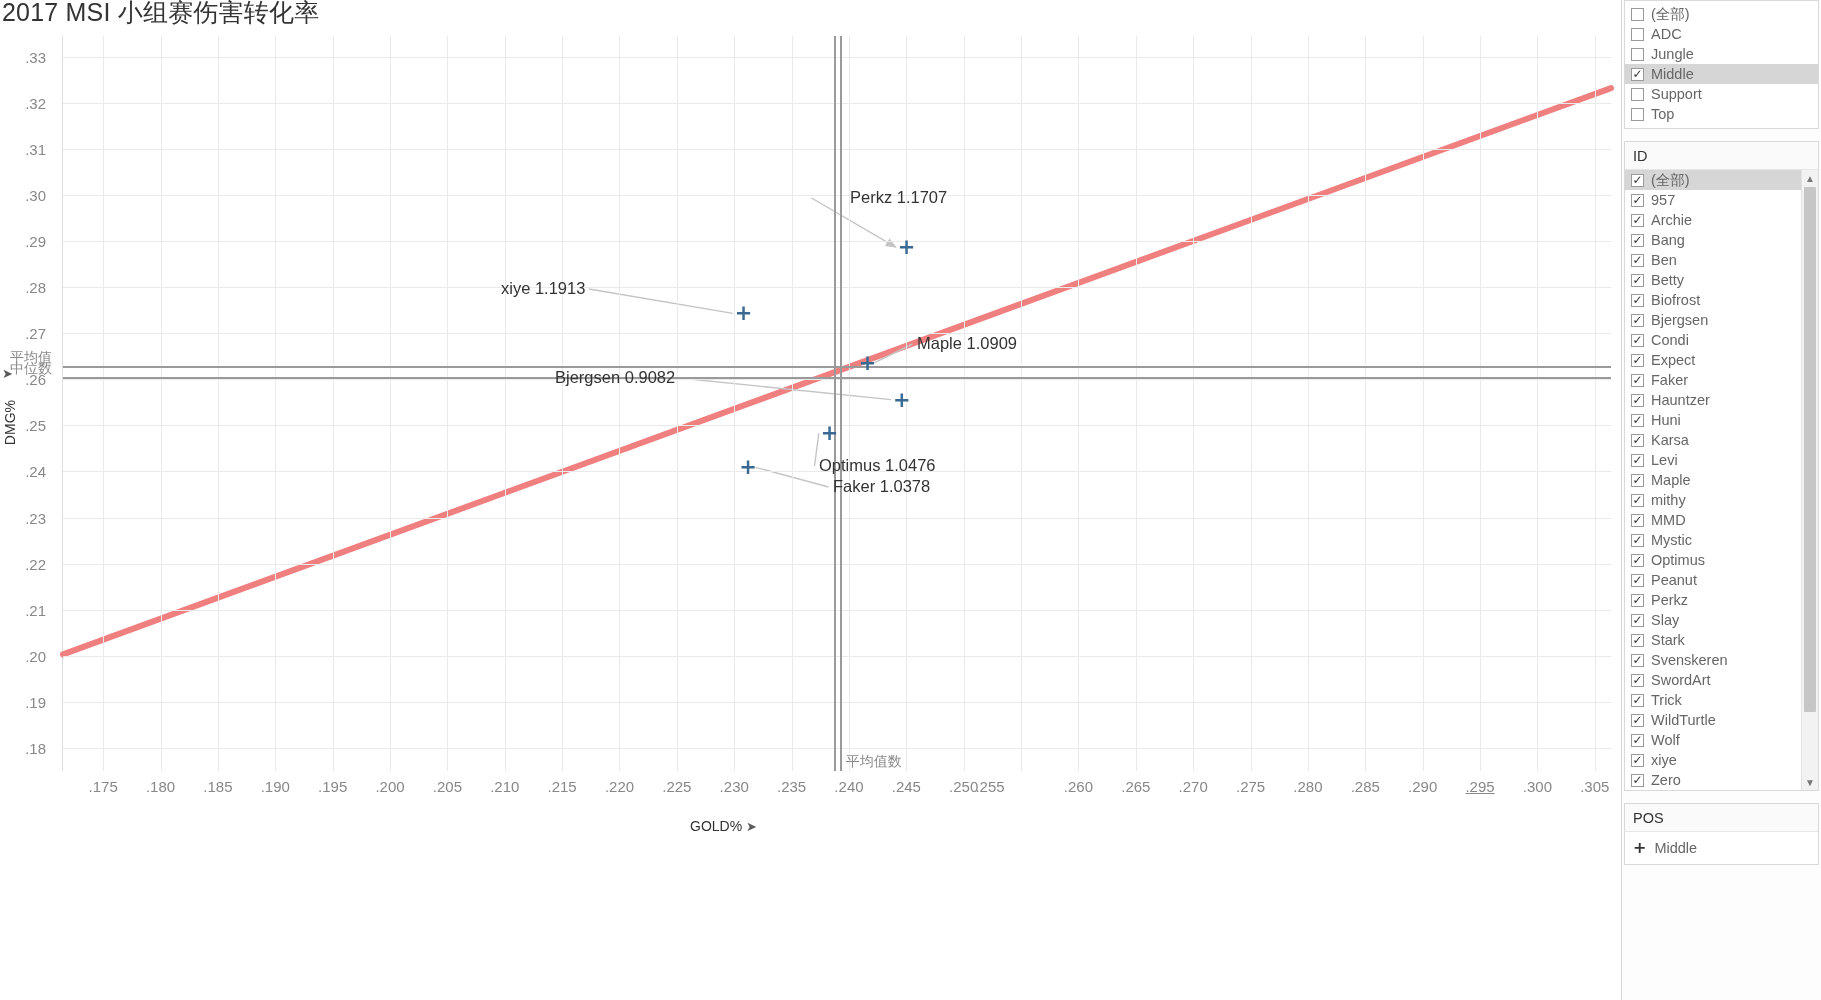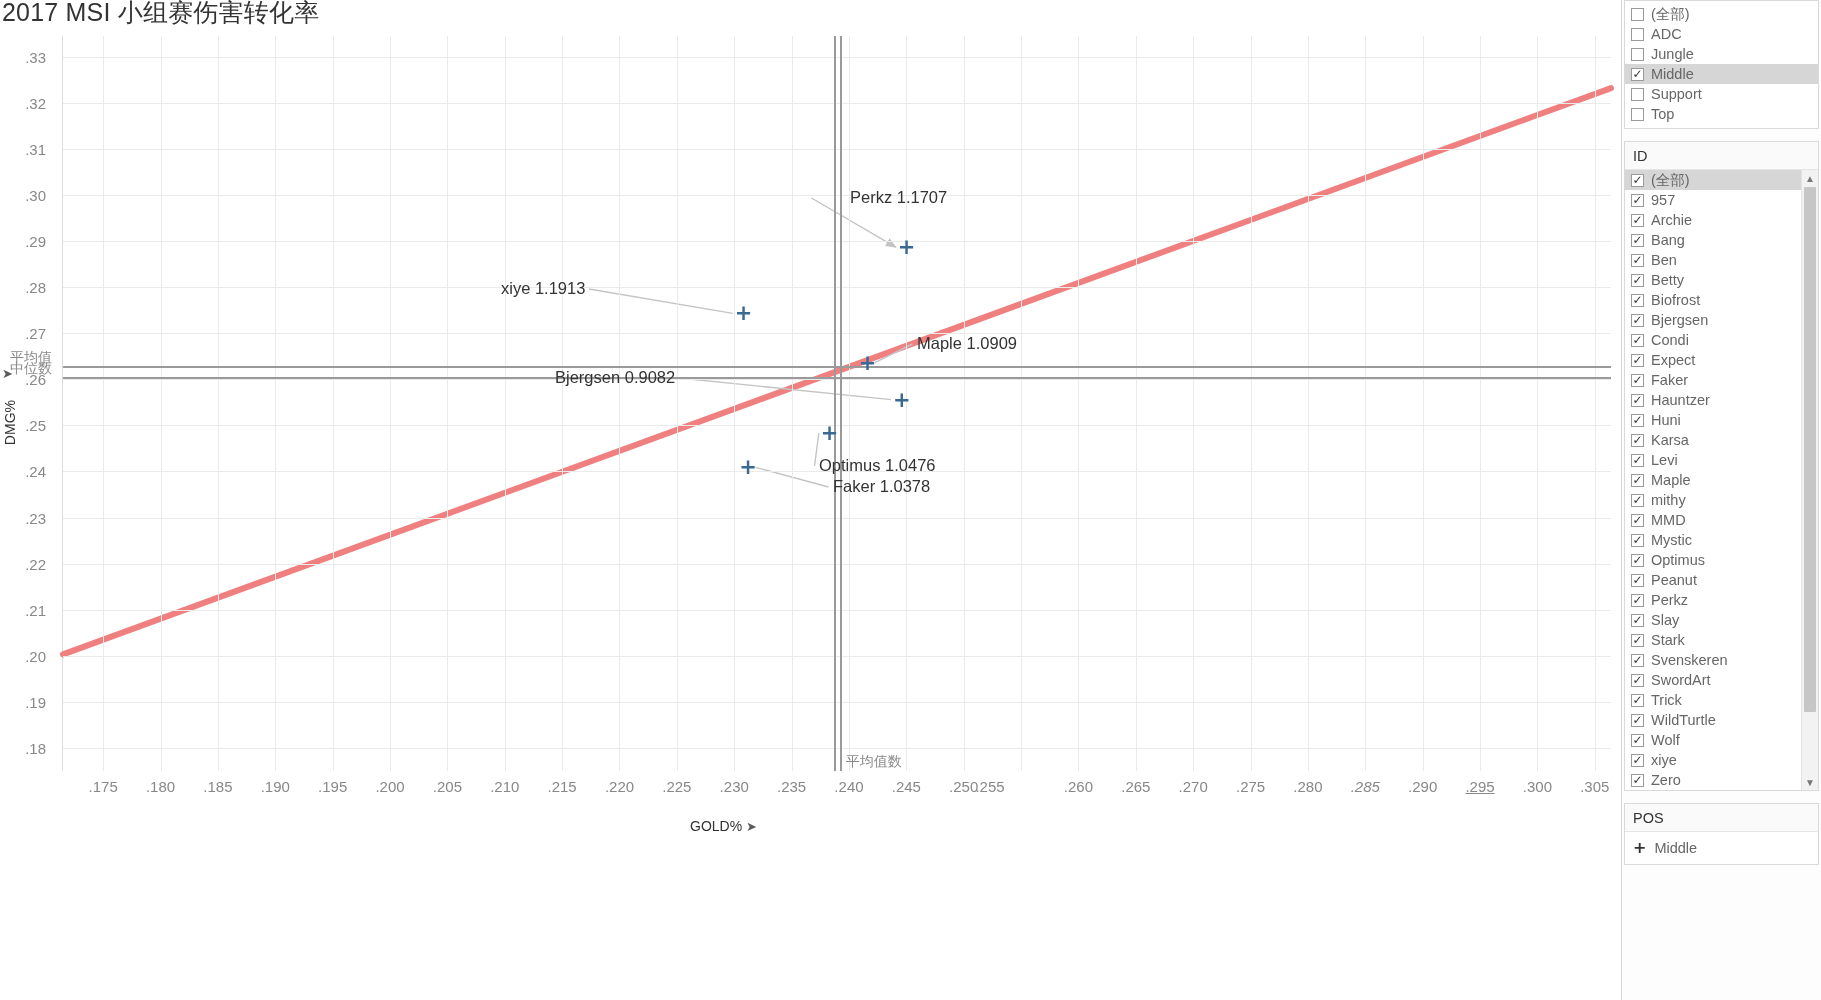--- a/index.html
+++ b/index.html
@@ -285,21 +285,21 @@
         <div class="xtick" style="left: 1015.46px; text-align: center;">.260</div>
         <div class="gridline-v" style="left: 1072.83px;"></div>
         <div class="xtick" style="left: 1072.83px;">.265</div>
         <div class="gridline-v" style="left: 1130.2px;"></div>
         <div class="xtick" style="left: 1130.2px;">.270</div>
         <div class="gridline-v" style="left: 1187.57px;"></div>
         <div class="xtick" style="left: 1187.57px;">.275</div>
         <div class="gridline-v" style="left: 1244.94px;"></div>
         <div class="xtick" style="left: 1244.94px;">.280</div>
         <div class="gridline-v" style="left: 1302.31px;"></div>
-        <div class="xtick" style="left: 1302.31px; font-style: italic;">.285</div>
+        <div class="xtick" style="left: 1302.31px;">.285</div>
         <div class="gridline-v" style="left: 1359.68px;"></div>
         <div class="xtick" style="left: 1359.68px;">.290</div>
         <div class="gridline-v" style="left: 1417.05px;"></div>
         <div class="xtick" style="left: 1417.05px; text-decoration: underline;">.295</div>
         <div class="gridline-v" style="left: 1474.42px;"></div>
         <div class="xtick" style="left: 1474.42px;">.300</div>
         <div class="gridline-v" style="left: 1531.79px;"></div>
         <div class="xtick" style="left: 1531.79px;">.305</div>
         <div class="ref-h" style="top: 330.404px;"></div>
         <div class="ref-h" style="top: 341.003px;"></div>

